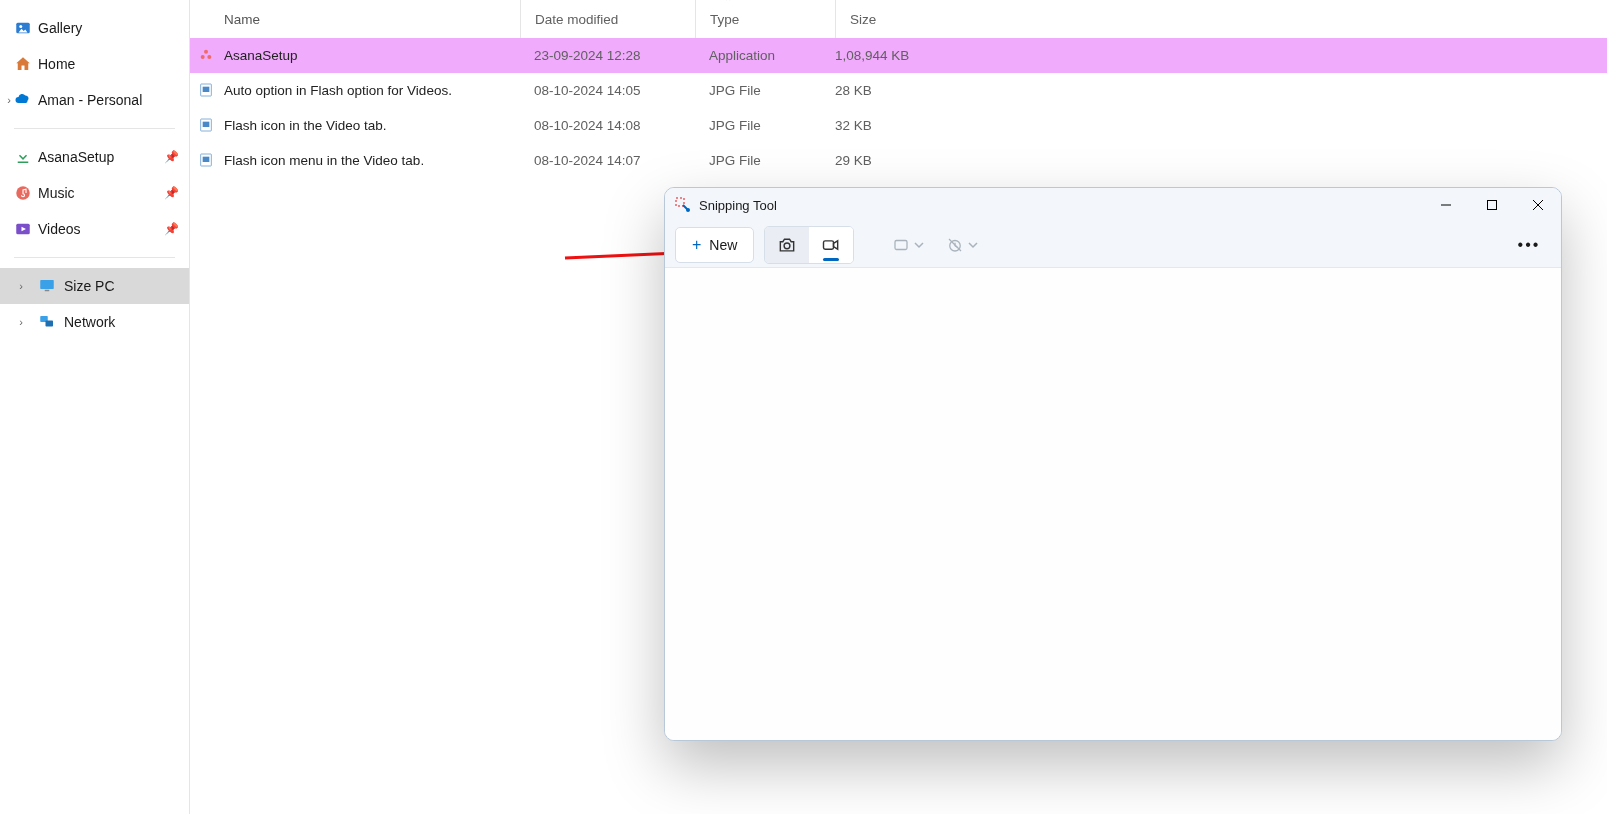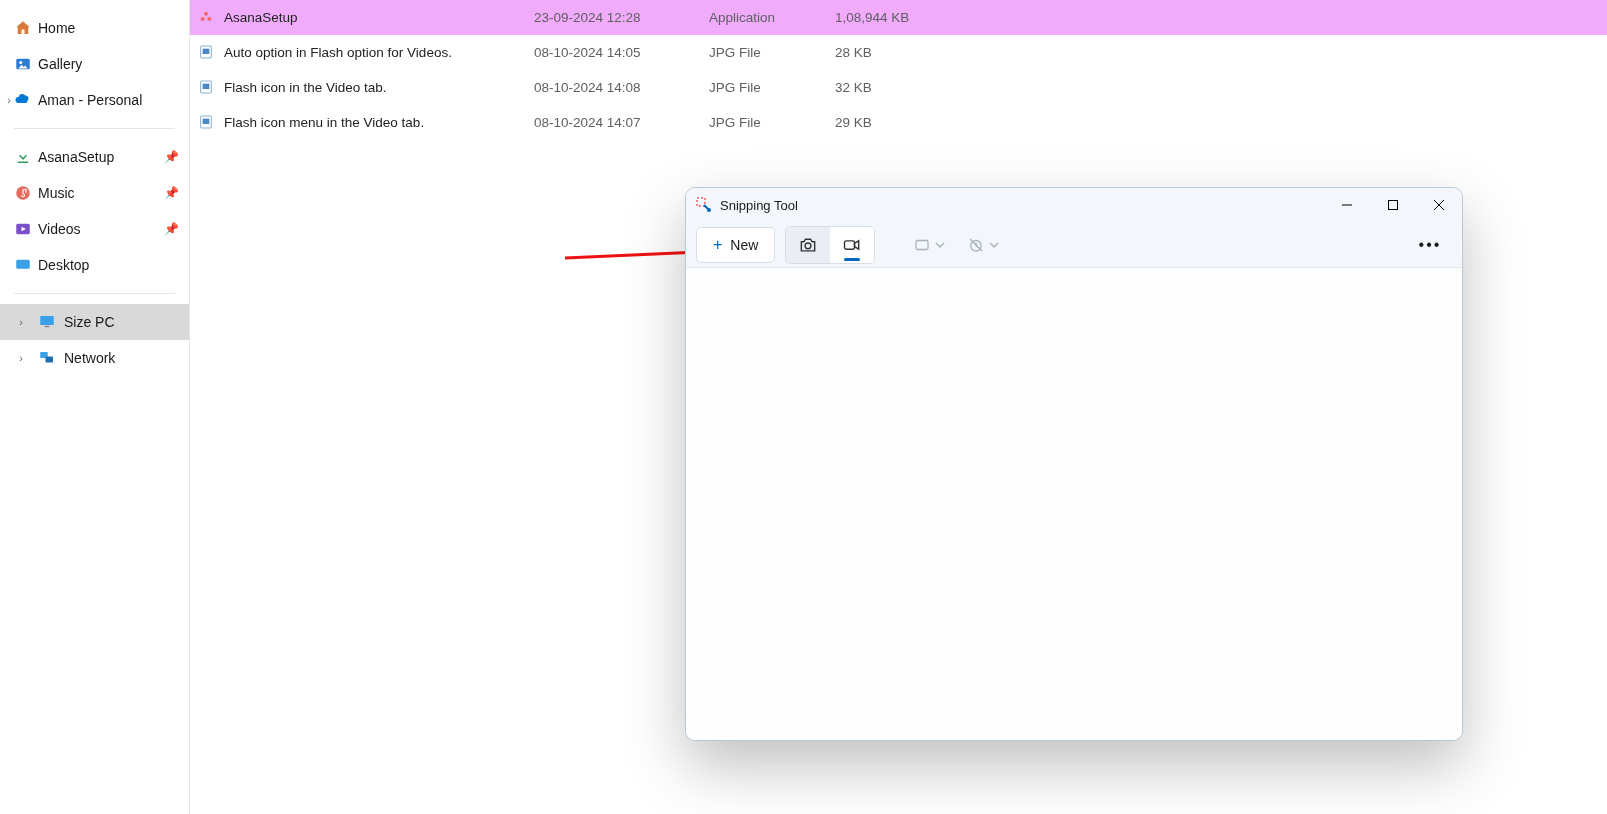--- a/index.html
+++ b/index.html
@@ -25,21 +25,21 @@
 .row .c-name .fi { position: absolute; left: 8px; width: 18px; height: 18px; }
 .row .c-date { width: 175px; padding-left: 14px; color: #606060; position: relative; }
 .row .c-type { width: 140px; padding-left: 14px; color: #606060; position: relative; }
 .row .c-size { width: 100px; text-align: left; padding-right: 14px; color: #606060; }
 .row.header .c-date, .row.header .c-type, .row.header .c-size { border-left: 1px solid #e5e5e5; height: 100%; display: flex; align-items: center; color: #606060; }
 .row.header .c-size { justify-content: flex-start; padding-left: 14px; text-align: left; }
 .row.header .sort-chev { position: absolute; left: 320px; top: -4px; font-size: 10px; color: #888; width: 100%; text-align: center; }
 .row.sel { background: #f0abfc; }
 
 
-.snip-win { position: absolute; left: 685px; top: 187px; width: 778px; height: 554px; background: #f7f9fb; border: 1px solid #b9c8d9; border-radius: 10px; box-shadow: 0 25px 60px rgba(0,0,0,0.25); overflow: hidden; }
+.snip-win { position: absolute; left: 664px; top: 187px; width: 898px; height: 554px; background: #f7f9fb; border: 1px solid #b9c8d9; border-radius: 10px; box-shadow: 0 25px 60px rgba(0,0,0,0.25); overflow: hidden; }
 .snip-title { height: 34px; display: flex; align-items: center; padding-left: 10px; font-size: 13px; color: #1a1a1a; background: #f3f6fa; }
 .snip-title .ico { width: 16px; height: 16px; margin-right: 8px; }
 .win-ctrls { position: absolute; right: 0; top: 0; height: 34px; display: flex; }
 .win-ctrls .wc { width: 46px; height: 34px; display: flex; align-items: center; justify-content: center; color: #1a1a1a; }
 .snip-toolbar { height: 46px; display: flex; align-items: center; padding: 0 10px; gap: 10px; background: #f3f6fa; border-bottom: 1px solid #e2e8ef; position: relative; }
 .btn-new { height: 36px; padding: 0 16px; display: flex; align-items: center; gap: 8px; background: #fff; border: 1px solid #d6dee8; border-radius: 5px; font-size: 14px; color: #1a1a1a; }
 .btn-new .plus { color: #0067c0; font-size: 16px; font-weight: 300; }
 .seg { display: flex; border: 1px solid #d6dee8; border-radius: 5px; overflow: hidden; }
 .seg .seg-b { width: 44px; height: 36px; display: flex; align-items: center; justify-content: center; background: #eaeef4; position: relative; }
 .seg .seg-b.active { background: #fff; }
@@ -54,35 +54,35 @@
 .arrow { position: absolute; pointer-events: none; }
 </style>
 </head>
 <body>
 
 <div class="sidebar">
   <div style="height:10px"></div>
   <div class="side-item">
     <span class="icon">
       <svg viewBox="0 0 24 24" width="18" height="18">
-          <path fill="#d97a3a" d="M12 3l9 8h-2v9h-5v-6H10v6H5v-9H3z"></path>
-        </svg>
-    </span>
-    <span>Home</span>
-  </div>
-  <div class="side-item">
-    <span class="icon">
-      <svg viewBox="0 0 24 24" width="18" height="18">
           <rect x="3" y="5" width="18" height="14" rx="2" fill="#2b7cd3"></rect>
           <circle cx="9" cy="10" r="2" fill="#fff"></circle>
           <path d="M6 18l4-5 3 3 2-2 3 4z" fill="#fff"></path>
         </svg>
     </span>
     <span>Gallery</span>
   </div>
+  <div class="side-item">
+    <span class="icon">
+      <svg viewBox="0 0 24 24" width="18" height="18">
+          <path fill="#d97a3a" d="M12 3l9 8h-2v9h-5v-6H10v6H5v-9H3z"></path>
+        </svg>
+    </span>
+    <span>Home</span>
+  </div>
   <div class="side-item with-chevron">
     <span class="chev">›</span>
     <span class="icon">
       <svg viewBox="0 0 24 24" width="18" height="18">
           <path fill="#0078d4" d="M6 16a4 4 0 010-8 5 5 0 019-2 4 4 0 013 7 3 3 0 01-2 3H6z"></path>
         </svg>
     </span>
     <span>Aman - Personal</span>
   </div>
 
@@ -110,28 +110,20 @@
   <div class="side-item">
     <span class="icon">
       <svg viewBox="0 0 24 24" width="18" height="18">
           <rect x="3" y="5" width="18" height="14" rx="2" fill="#7b4fc9"></rect>
           <path d="M10 9l6 3-6 3z" fill="#fff"></path>
         </svg>
     </span>
     <span>Videos</span>
     <span class="pin">📌</span>
   </div>
-  <div class="side-item">
-    <span class="icon">
-      <svg viewBox="0 0 24 24" width="18" height="18">
-          <rect x="3" y="5" width="18" height="12" rx="2" fill="#3aa0e8"></rect>
-        </svg>
-    </span>
-    <span>Desktop</span>
-  </div>
 
   <div class="divider"></div>
 
   <div class="side-item with-chevron selected nav-item">
     <span class="chev" style="left:14px">›</span>
     <span class="icon">
       <svg viewBox="0 0 24 24" width="18" height="18">
           <rect x="3" y="4" width="18" height="12" rx="1" fill="#3aa0e8"></rect>
           <rect x="9" y="17" width="6" height="2" fill="#888"></rect>
         </svg>
@@ -144,20 +136,35 @@
       <svg viewBox="0 0 24 24" width="18" height="18">
           <rect x="3" y="4" width="10" height="8" rx="1" fill="#3aa0e8"></rect>
           <rect x="10" y="10" width="10" height="8" rx="1" fill="#1f6fb3"></rect>
         </svg>
     </span>
     <span>Network</span>
   </div>
 </div>
 
 <div class="filelist">
+  <div class="row header" style="position:relative">
+    <span class="sort-chev" style="left:-170px;">⌃</span>
+    <div class="c-name">
+        <span>Name</span>
+      </div>
+    <div class="c-date">
+        <span>Date modified</span>
+      </div>
+    <div class="c-type">
+        <span>Type</span>
+      </div>
+    <div class="c-size">
+        <span>Size</span>
+      </div>
+  </div>
   <div id="file-rows">
       <div class="row sel">
         <div class="c-name">
           <span class="fi"><svg viewBox="0 0 24 24" width="16" height="16">
               <circle cx="12" cy="7" r="3" fill="#f06a6a"></circle>
               <circle cx="7" cy="15" r="3" fill="#f06a6a"></circle>
               <circle cx="17" cy="15" r="3" fill="#f06a6a"></circle>
             </svg></span>
           <span>AsanaSetup</span>
         </div>

